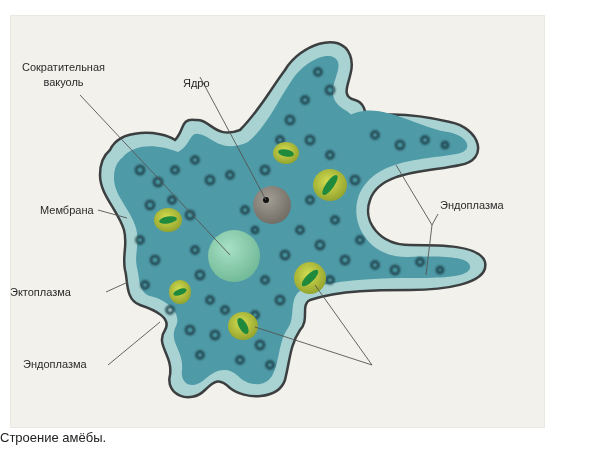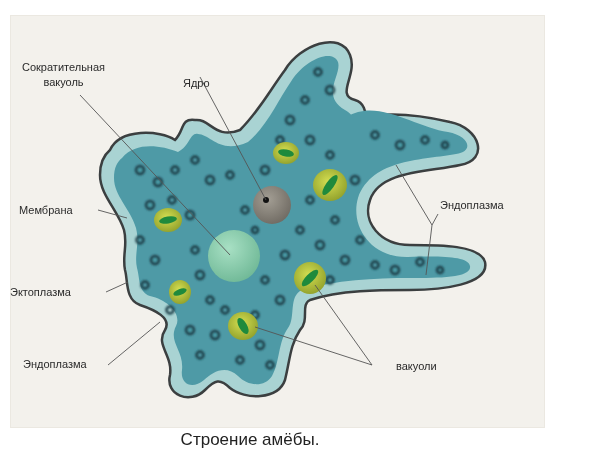--- a/index.html
+++ b/index.html
@@ -3,22 +3,22 @@
 <meta charset="utf-8">
 <style>
   html, body { margin:0; padding:0; }
   body { width:600px; height:450px; background:#ffffff; position:relative; overflow:hidden;
          font-family:"Liberation Sans", "DejaVu Sans", sans-serif; }
   .panel { position:absolute; left:10px; top:15px; width:535px; height:413px;
            background:#f3f1ec; border:1px solid #ebe8e1; box-sizing:border-box; }
   svg.diagram { position:absolute; left:0; top:0; width:600px; height:450px; }
   .lbl { position:absolute; font-size:11px; color:#2a2a2a; line-height:15px; white-space:nowrap; }
   .center { text-align:center; }
-  .caption { position:absolute; left:0; width:500px; top:430px; text-align:center;
-             font-size:17px; color:#222; }
+  .caption { position:absolute; left:0; width:500px; top:430px; 
+             font-size:13px; color:#222; }
 </style>
 </head>
 <body>
 
 <div class="panel"></div>
 
 <svg class="diagram" viewBox="0 0 600 450" xmlns="http://www.w3.org/2000/svg">
   <defs>
     <radialGradient id="cvGrad" cx="40%" cy="35%" r="70%">
       <stop offset="0%" stop-color="#a8e0c4"></stop>
@@ -197,21 +197,20 @@
     <line x1="372" y1="365" x2="255" y2="327"></line>
     <line x1="372" y1="365" x2="315" y2="285"></line>
   </g>
 </svg>
 
 <div class="lbl center" style="left:22px; top:60px;">
   <div>Сократительная</div>
   <div>вакуоль</div>
 </div>
 <div class="lbl" style="left:183px; top:76px;">Ядро</div>
-<div class="lbl" style="left:19px; top:203px;">Мембрана</div>
+<div class="lbl" style="left:40px; top:203px;">Мембрана</div>
 <div class="lbl" style="left:10px; top:285px;">Эктоплазма</div>
 <div class="lbl" style="left:23px; top:357px;">Эндоплазма</div>
 <div class="lbl" style="left:440px; top:198px;">Эндоплазма</div>
 <div class="lbl center" style="left:396px; top:359px;">
-  <div>вакуоли</div>
 </div>
 
 <div class="caption">Строение амёбы.</div>
 
 </body></html>

